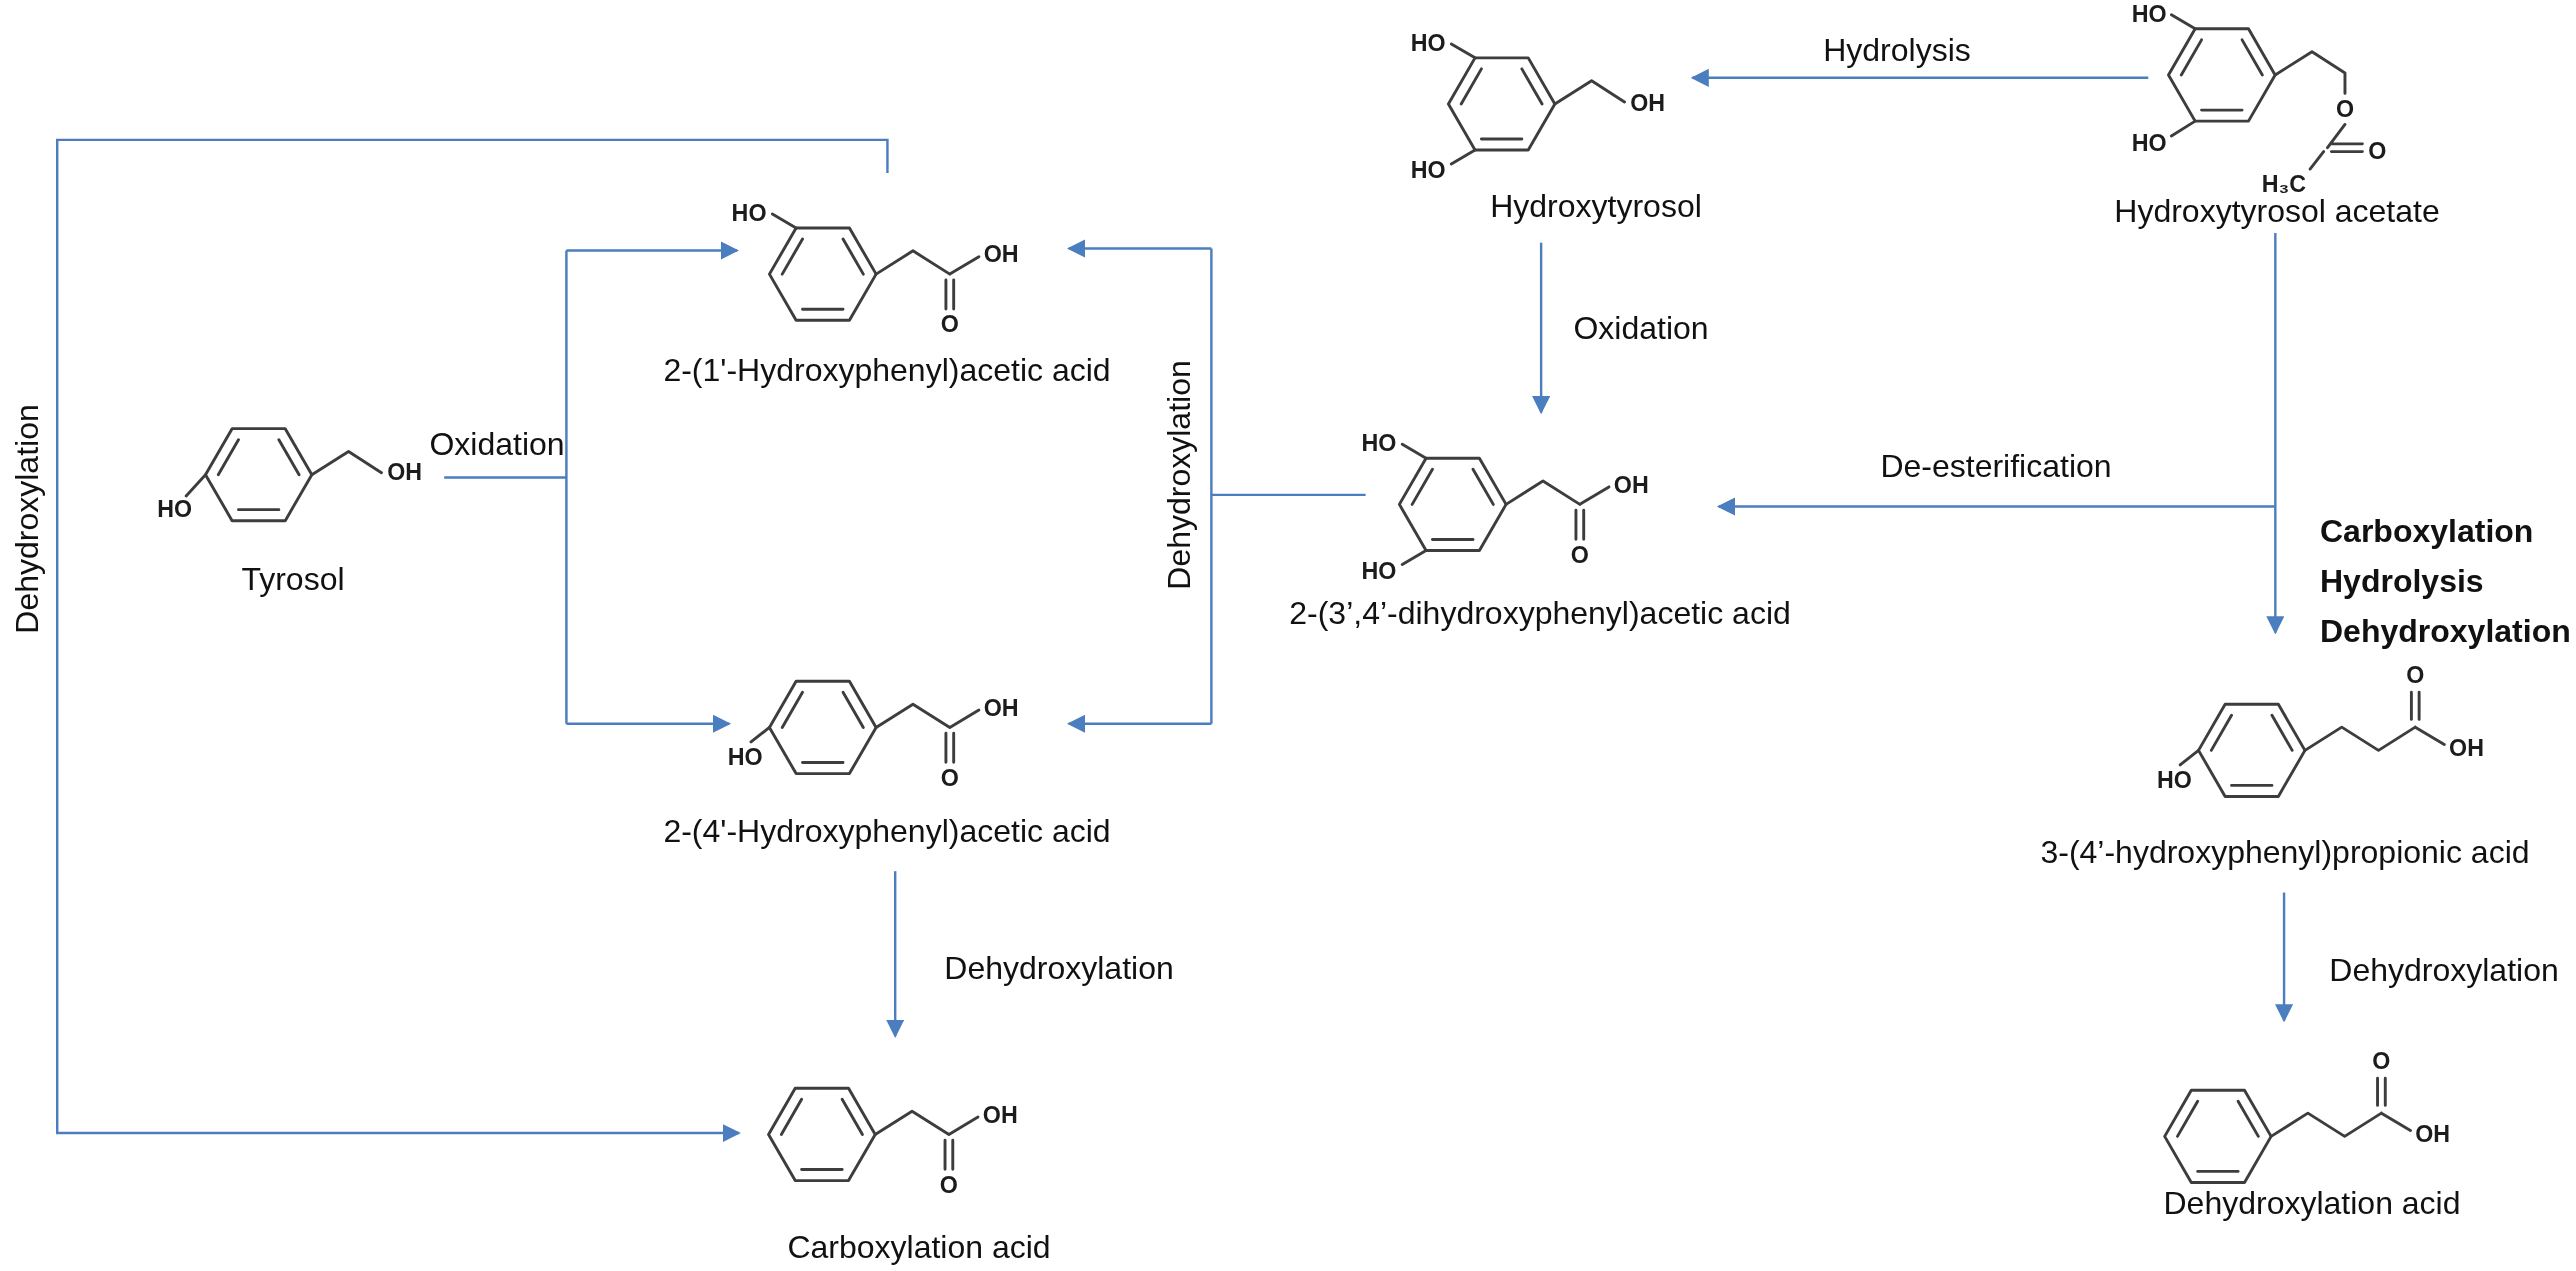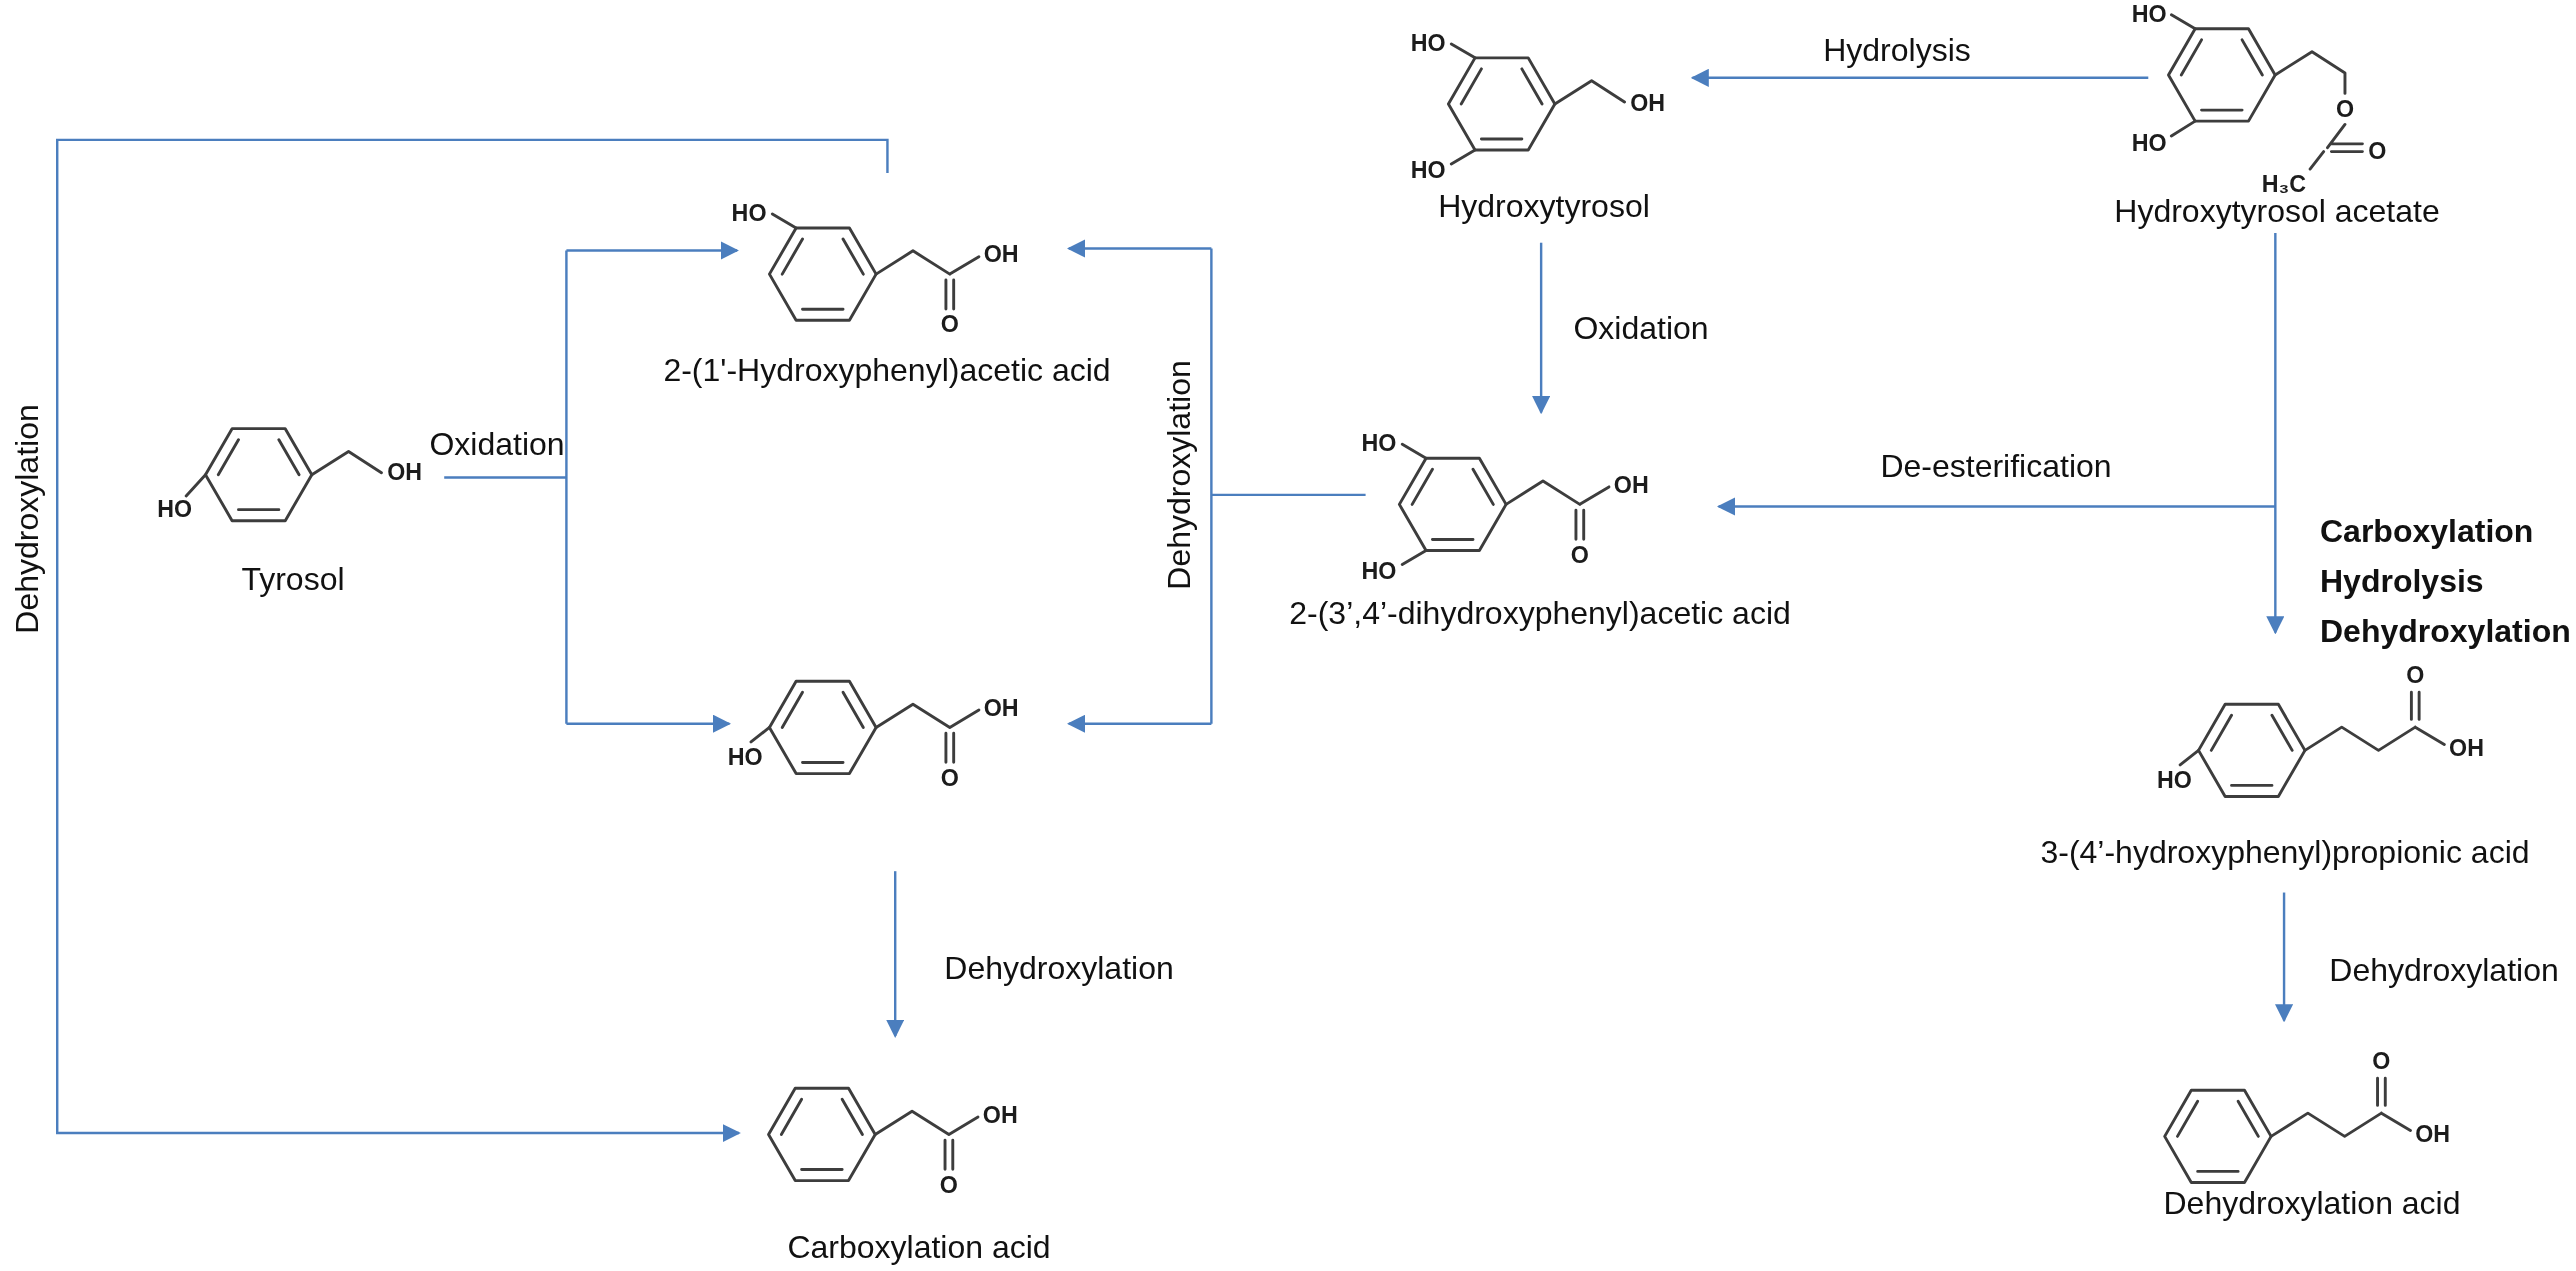--- a/index.html
+++ b/index.html
@@ -121,23 +121,24 @@
   </svg>
 
   <svg class="mol" style="left:2145px;top:1028px" width="378" height="179" viewBox="0 0 390 185">
     <use href="#benzene" class="bond" transform="translate(75,112)"></use>
     <path class="bond" d="M130,112 L168,88 L206,112 L244,88 M240,80 L240,52 M248,80 L248,52 M244,88 L274,106"></path>
     <text class="atom" x="244" y="42" text-anchor="middle">O</text>
     <text class="atom" x="279" y="118">OH</text>
   </svg>
 
   <div class="clabel" style="left:293px;top:579px">Tyrosol</div>
-  <div class="clabel" style="left:1544px;top:206px">Hydroxytyrosol</div>
+  <div class="clabel" style="left:1596px;top:206px">Hydroxytyrosol</div>
   <div class="clabel" style="left:2277px;top:211px">Hydroxytyrosol acetate</div>
   <div class="clabel" style="left:887px;top:370px">2-(1'-Hydroxyphenyl)acetic acid</div>
+  <div class="clabel" style="left:887px;top:831px">2-(4'-Hydroxyphenyl)acetic acid</div>
   <div class="clabel" style="left:1540px;top:613px">2-(3’,4’-dihydroxyphenyl)acetic acid</div>
   <div class="clabel" style="left:2285px;top:852px">3-(4’-hydroxyphenyl)propionic acid</div>
   <div class="clabel" style="left:919px;top:1247px">Carboxylation acid</div>
   <div class="clabel" style="left:2312px;top:1203px">Dehydroxylation acid</div>
 
   <div class="rlabel" style="left:1897px;top:50px">Hydrolysis</div>
   <div class="rlabel" style="left:1641px;top:328px">Oxidation</div>
   <div class="rlabel" style="left:1996px;top:466px">De-esterification</div>
   <div class="rblock" style="left:2320px;top:506px">
     <div>Carboxylation</div>

